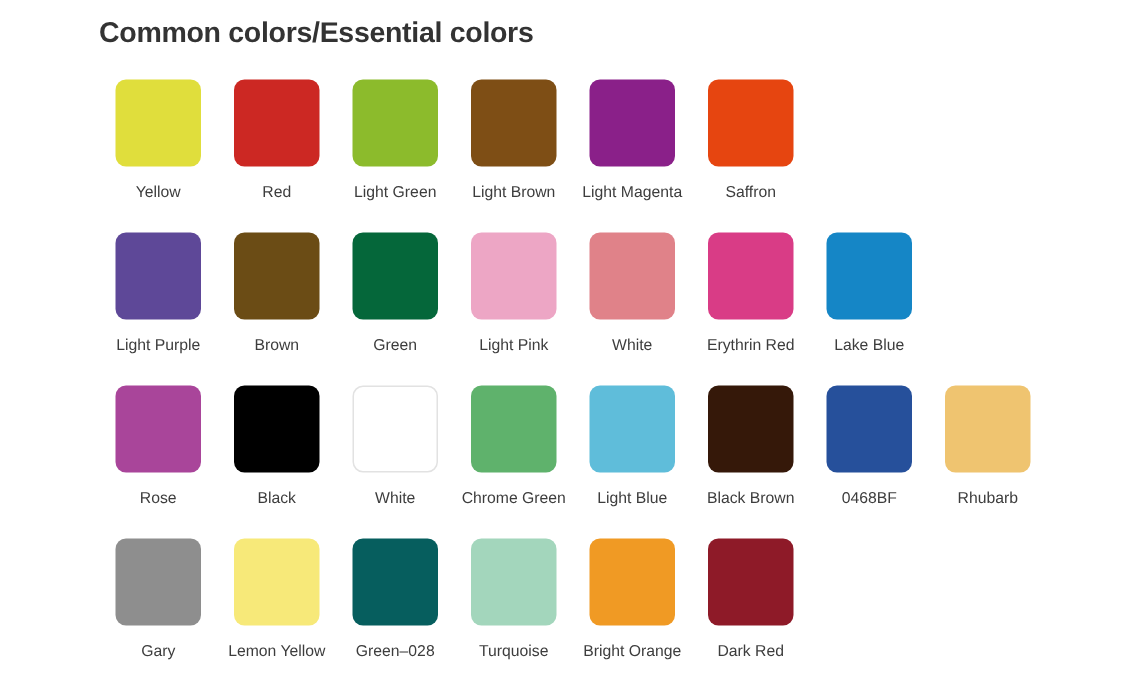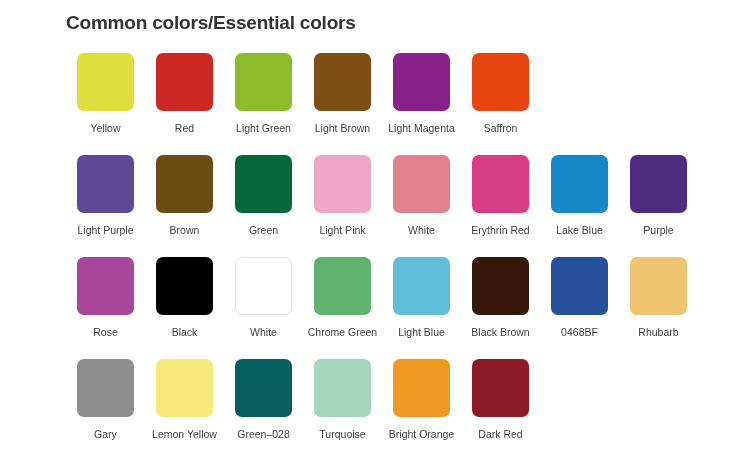--- a/index.html
+++ b/index.html
@@ -128,24 +128,20 @@
         <div class="swatch-label">White</div>
       </div>
       <div class="cell">
         <div class="swatch" style="background-color: rgb(217, 60, 134);"></div>
         <div class="swatch-label">Erythrin Red</div>
       </div>
       <div class="cell">
         <div class="swatch" style="background-color: rgb(21, 134, 198);"></div>
         <div class="swatch-label">Lake Blue</div>
       </div>
-      <div class="cell">
-        <div class="swatch" style="background-color: rgb(81, 43, 127);"></div>
-        <div class="swatch-label">Purple</div>
-      </div>
     </div>
 
     <div class="row">
       <div class="cell">
         <div class="swatch" style="background-color: rgb(169, 69, 154);"></div>
         <div class="swatch-label">Rose</div>
       </div>
       <div class="cell">
         <div class="swatch" style="background-color: rgb(0, 0, 0);"></div>
         <div class="swatch-label">Black</div>

